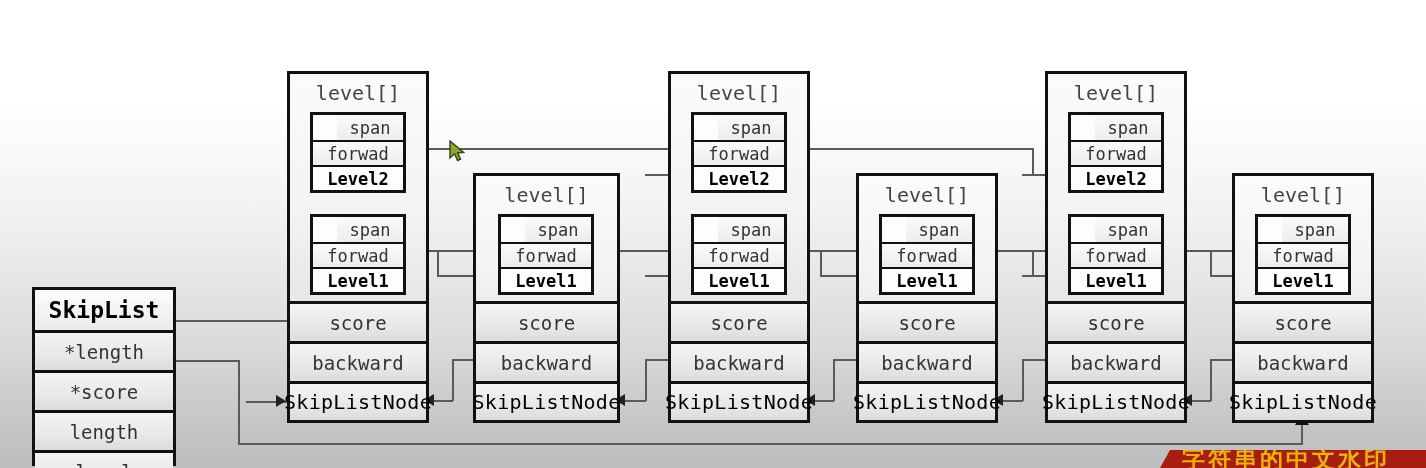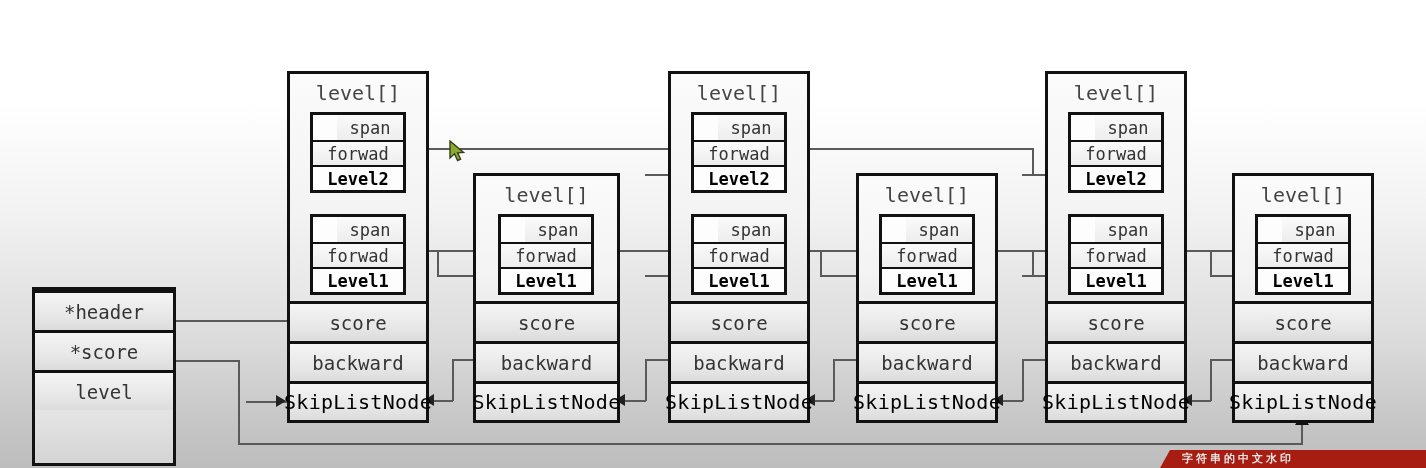--- a/index.html
+++ b/index.html
@@ -72,34 +72,36 @@
   #cursor{position:absolute;z-index:40;}
 
   
   #banner{
     position:absolute;left:1160px;top:450px;width:266px;height:18px;
     background:#a81d11;
     clip-path:polygon(10px 0,100% 0,100% 100%,0 100%);
     overflow:hidden;z-index:30;
   }
   #banner .btxt{
-    color:#e5e5e5;font-size:11px;font-weight:bold;
-    font-family:Liberation Mono, monospace;
+    color:#eab308;font-size:23px;font-weight:bold;
+    font-family:Liberation Sans, sans-serif;
     white-space:nowrap;padding-left:22px;line-height:18px;
     letter-spacing:3px;
   }
 </style>
 </head>
 <body>
 
 <div id="stage">
 
   <div class="node" id="skiplist">
-    <div class="row">*header</div>
+    <div class="row title first">SkipList</div>
+    <div class="row">*length</div>
     <div class="row">*score</div>
+    <div class="row">length</div>
     <div class="row">level</div>
   </div>
 
   <div class="ln h" style="left:176px;top:320px;width:119px;"></div>
   <div class="ln v" style="left:293px;top:320px;height:82px;"></div>
   <div class="ln h" style="left:246px;top:401px;width:49px;"></div>
   <div class="arrow right" style="left:276px;top:395px;"></div>
 
   <div class="ln h" style="left:176px;top:360px;width:64px;"></div>
   <div class="ln v" style="left:238px;top:360px;height:84px;"></div>

